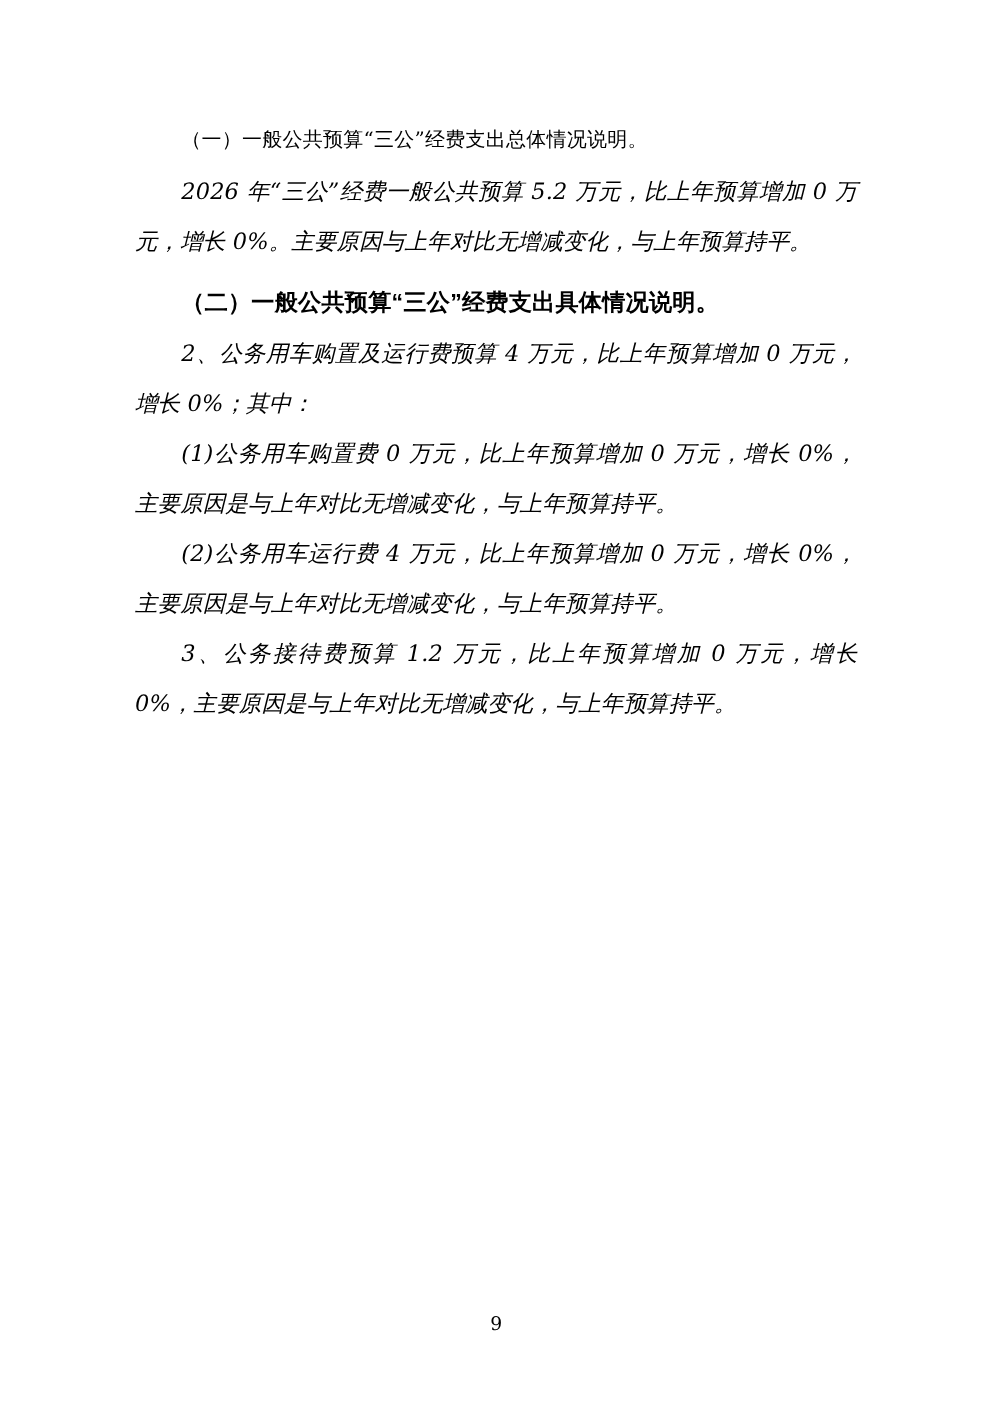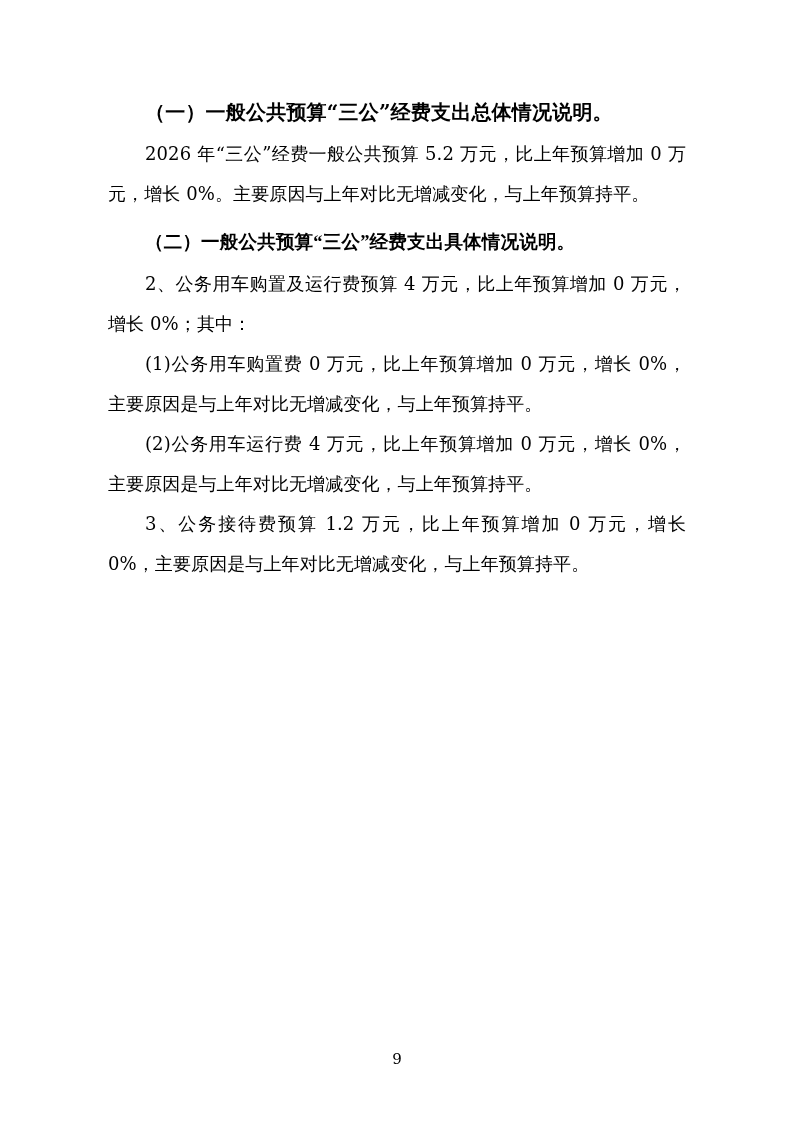--- a/index.html
+++ b/index.html
@@ -20,48 +20,49 @@
     width: 794px;
     height: 1123px;
     padding: 92px 108px 60px 108px;
     position: relative;
   }
   .doc-body {
     width: 100%;
   }
   .heading {
     font-family: "DejaVu Serif", "Liberation Serif", serif;
-    font-weight: bold;
-    font-size: 20px;
+    font-weight: normal;
+    font-size: 16px;
     line-height: 40px;
     text-indent: 37px;
     margin: 0 0 2px 0;
     letter-spacing: 0.2px;
   }
   .heading-2 {
-    font-family: Liberation Serif, serif;
+    font-family: Liberation Sans, sans-serif;
     font-weight: bold;
     font-size: 18.5px;
     line-height: 40px;
     text-indent: 37px;
     margin: 8px 0 2px 0;
     letter-spacing: 0.2px;
   }
   .heading-2 .gap {
     display: inline-block;
     width: 18px;
   }
   p.para {
     font-size: 18px;
     line-height: 40px;
     margin: 0;
     text-indent: 37px;
     text-align: justify;
     text-justify: inter-ideograph;
     letter-spacing: 0.1px;
+    font-style: italic;
   }
   .page-number {
     position: absolute;
     left: 0;
     right: 0;
     bottom: 55px;
     text-align: center;
     font-size: 15px;
     font-family: "DejaVu Serif", "Liberation Serif", serif;
   }

